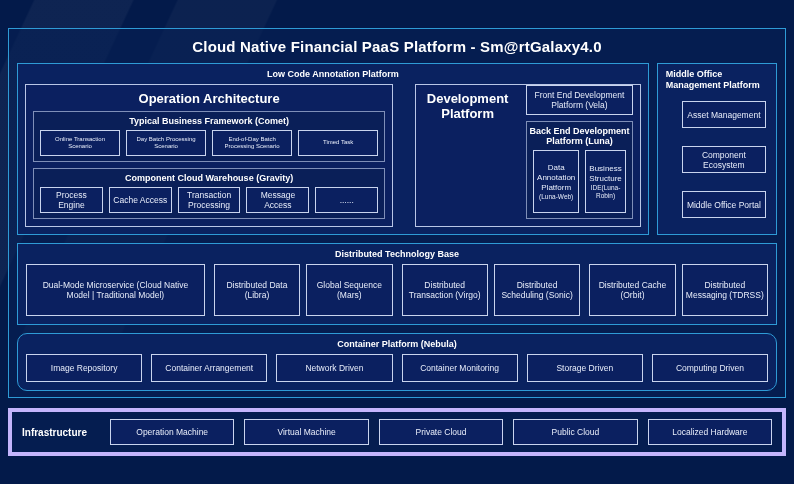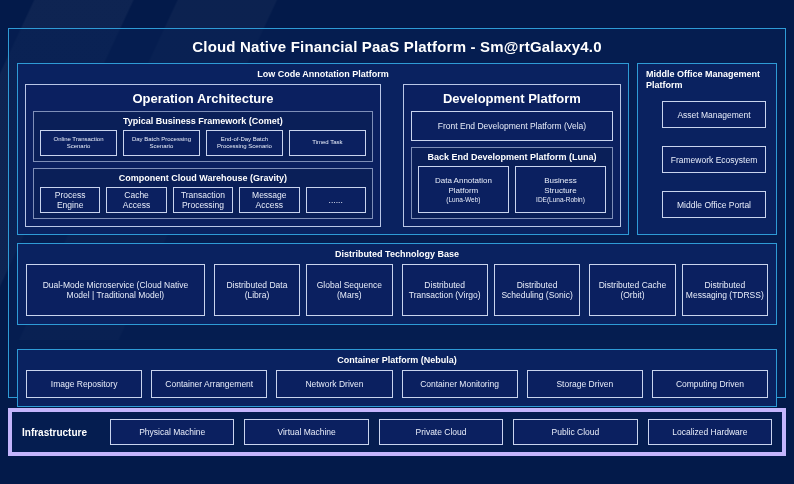--- a/index.html
+++ b/index.html
@@ -135,21 +135,21 @@
   .midoffice { width: 140px; display: flex; flex-direction: column; }
 
   .lowcode-body {
     flex: 1;
     display: flex;
     gap: 22px;
     padding: 0 7px 7px 7px;
   }
 
   .op-arch   { flex: 1 1 62%; display: flex; flex-direction: column; }
-  .dev-plat  { flex: 1 1 38%; display: flex; flex-direction: column; }
+  .dev-plat  { flex: 1 1 38%; display: flex; flex-direction: row; }
 
   .op-inner {
     flex: 1;
     display: flex;
     flex-direction: column;
     gap: 6px;
     padding: 0 7px 7px 7px;
   }
   .grey-group {
     border: 1px solid #7f8fb8;
@@ -221,21 +221,21 @@
     flex: 1;
     display: flex;
     gap: 9px;
     padding: 0 8px 8px 8px;
   }
   .dtb-col { flex: 1; display: flex; gap: 6px; }
   .dtb-col > .chip { flex: 1; }
   .dtb-col.single > .chip { flex: 1; }
 
   
-  .row3 { margin-top: 24px; height: 58px; display: flex; flex-direction: column; }
+  .row3 { margin-top: 8px; height: 58px; display: flex; flex-direction: column; border-radius: 10px; }
   .cp-body {
     flex: 1;
     display: flex;
     gap: 9px;
     padding: 0 8px 8px 8px;
   }
   .cp-body > .chip { flex: 1; }
 
   
   .infra {
@@ -338,21 +338,21 @@
               </div>
             </div>
 
           </div>
         </div>
 
         <div class="panel midoffice">
           <div class="panel-title left">Middle Office Management Platform</div>
           <div class="mid-body">
             <div class="chip md">Asset Management</div>
-            <div class="chip md">Framework Ecosystem</div>
+            <div class="chip md">Component Ecosystem</div>
             <div class="chip md">Middle Office Portal</div>
           </div>
         </div>
 
       </div>
 
       <div class="panel row2">
         <div class="panel-title">Distributed Technology Base</div>
         <div class="dtb-body">
 
@@ -388,20 +388,20 @@
           <div class="chip md">Storage Driven</div>
           <div class="chip md">Computing Driven</div>
         </div>
       </div>
 
     </div>
   </div>
 
   <div class="infra">
     <div class="infra-label">Infrastructure</div>
-    <div class="chip">Physical Machine</div>
+    <div class="chip">Operation Machine</div>
     <div class="chip">Virtual Machine</div>
     <div class="chip">Private Cloud</div>
     <div class="chip">Public Cloud</div>
     <div class="chip">Localized Hardware</div>
   </div>
 
 </div>
 
 </body></html>

